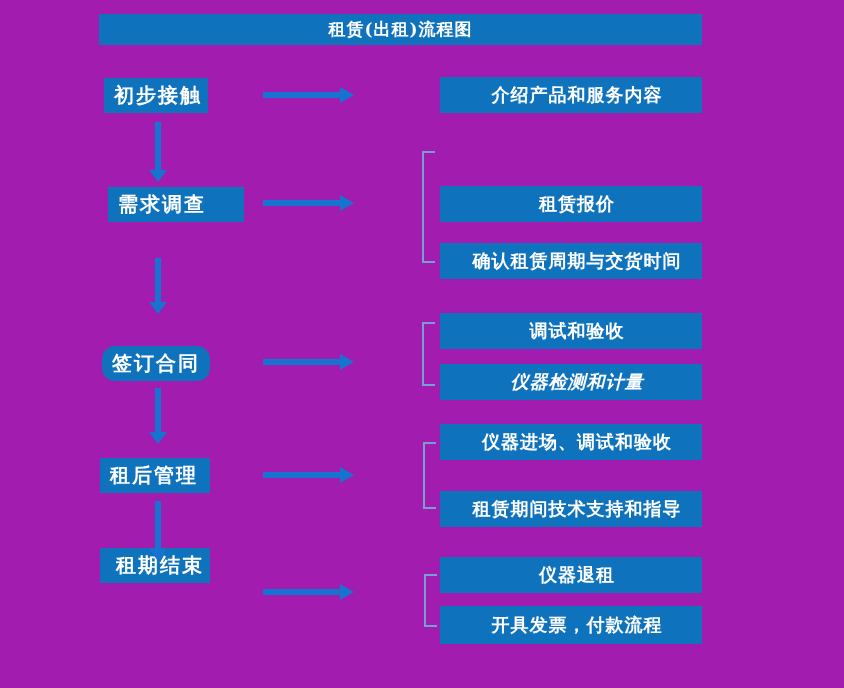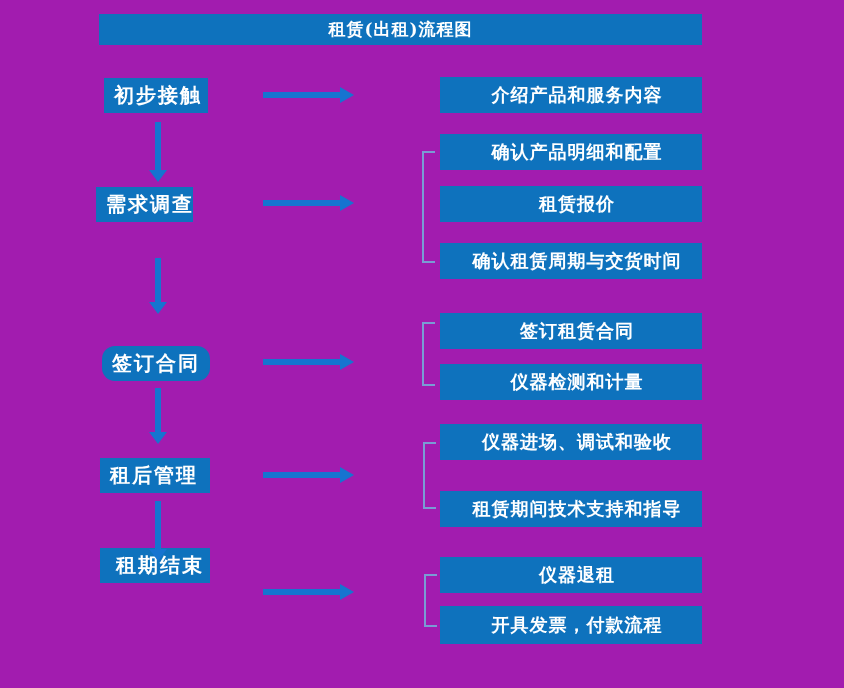--- a/index.html
+++ b/index.html
@@ -65,31 +65,30 @@
   }
 </style>
 </head>
 <body>
 
 <div class="canvas">
 
   <div class="title-bar">租赁(出租)流程图</div>
 
   <div class="stage-box" style="left:104px;top:78px;width:104px;">初步接触</div>
-  <div class="stage-box" style="left:96px;top:187px;width:97px;">需求调查</div>
+  <div class="stage-box" style="left:108px;top:187px;width:136px;">需求调查</div>
   <div class="stage-box" style="left:102px;top:346px;width:108px;border-radius:13px;">签订合同</div>
   <div class="stage-box" style="left:100px;top:458px;width:110px;">租后管理</div>
   <div class="stage-box" style="left:100px;top:548px;width:110px;text-align:center;">租期结束</div>
 
   <div class="detail-box" style="top:77px;">介绍产品和服务内容</div>
-  <div class="detail-box" style="top:134px;">确认产品明细和配置</div>
   <div class="detail-box" style="top:186px;">租赁报价</div>
   <div class="detail-box" style="top:243px;">确认租赁周期与交货时间</div>
-  <div class="detail-box" style="top:313px;">签订租赁合同</div>
-  <div class="detail-box" style="top:364px;">仪器检测和计量</div>
+  <div class="detail-box" style="top:313px;">调试和验收</div>
+  <div class="detail-box" style="top:364px;font-style:italic;">仪器检测和计量</div>
   <div class="detail-box" style="top:424px;">仪器进场、调试和验收</div>
   <div class="detail-box" style="top:491px;">租赁期间技术支持和指导</div>
   <div class="detail-box" style="top:557px;">仪器退租</div>
   <div class="detail-box" style="top:606px;height:38px;line-height:38px;">开具发票，付款流程</div>
 
   <div class="h-arrow" style="top:87px;">
       <div class="shaft"></div>
       <div class="head"></div>
     </div>
   <div class="h-arrow" style="top:195px;">

